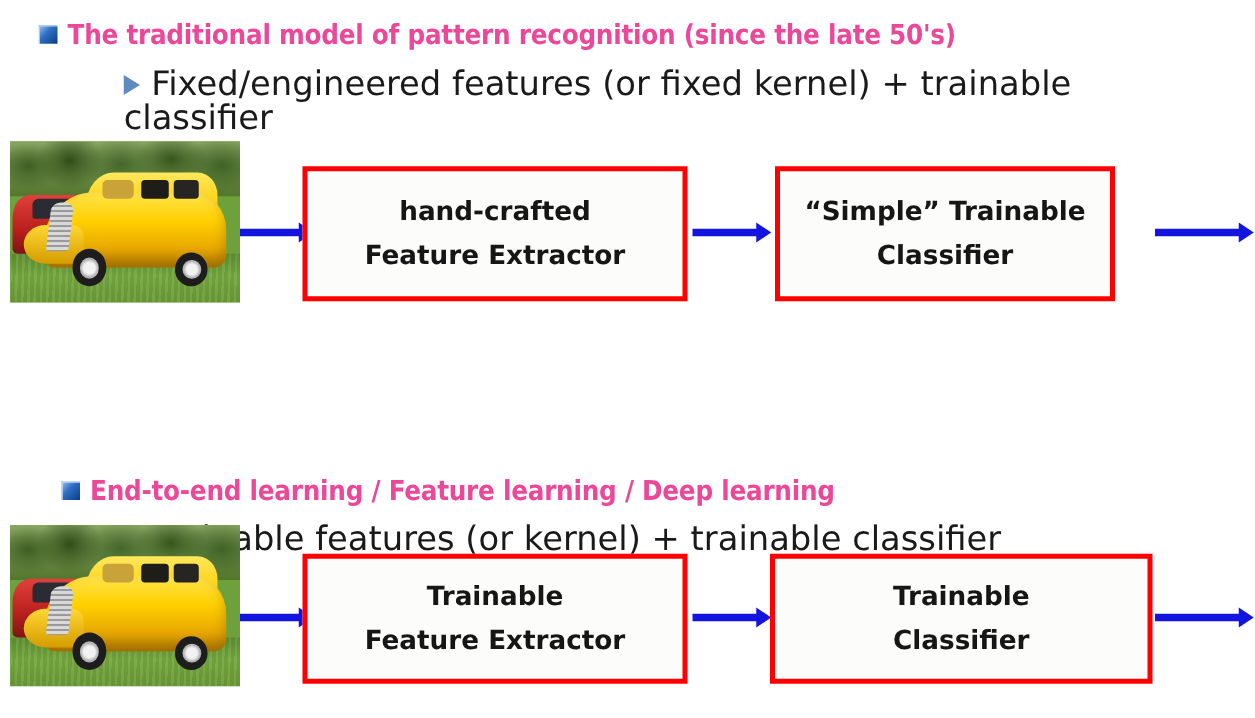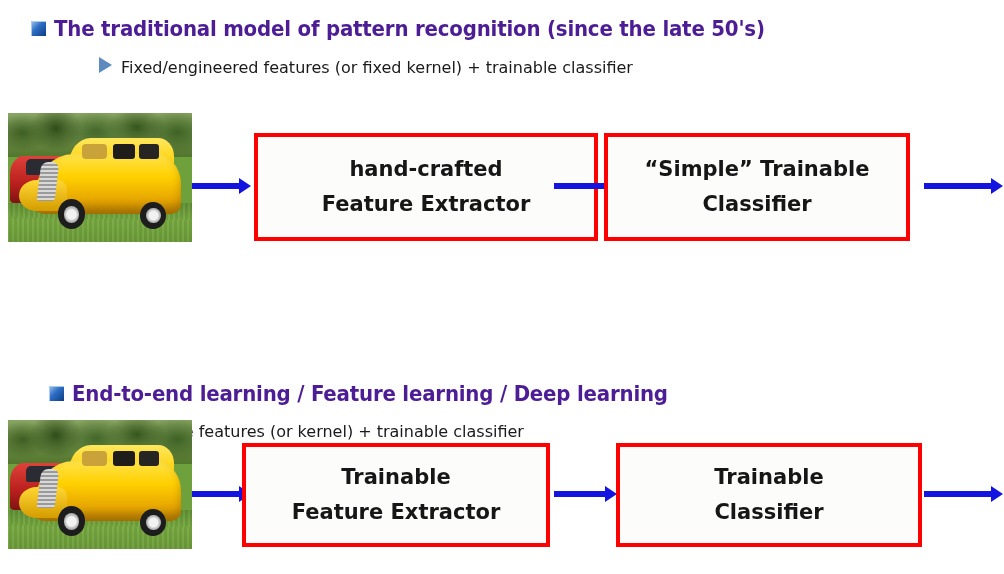--- a/index.html
+++ b/index.html
@@ -56,29 +56,29 @@
   .section {
     position: absolute;
     left: 0;
     width: 1004px;
   }
   .heading {
     position: absolute;
     left: 31px;
     font-size: 22px;
     font-weight: bold;
-    color: #4c1d95;
+    color: #ec4899;
     white-space: nowrap;
     font-stretch: condensed;
     letter-spacing: -0.2px;
   }
   .subbullet {
     position: absolute;
     left: 99px;
-    font-size: 16px;
+    font-size: 27px;
     color: #1a1a1a;
     font-weight: normal;
     line-height: 27px;
     width: 800px;
   }
   .subbullet .txt { display: inline; }
 
   
   .car-photo {
     position: absolute;
@@ -224,28 +224,28 @@
       <div class="win2"></div>
       <div class="win3"></div>
     <div class="fender"></div>
     <div class="grille"></div>
     <div class="wheelF"></div>
       <div class="wheelR"></div>
   </div>
 
   <div class="arrow" style="left:192px; top:183px; width:48px;"></div>
 
-  <div class="flow-box" style="left:254px; top:133px; width:344px; height:108px;">
+  <div class="flow-box" style="left:242px; top:133px; width:308px; height:108px;">
     <div class="l1">hand-crafted</div>
     <div class="l2">Feature Extractor</div>
   </div>
 
   <div class="arrow" style="left:554px; top:183px; width:52px;"></div>
 
-  <div class="flow-box" style="left:604px; top:133px; width:306px; height:108px;">
+  <div class="flow-box" style="left:620px; top:133px; width:272px; height:108px;">
     <div class="l1">“Simple” Trainable</div>
     <div class="l2">Classifier</div>
   </div>
 
   <div class="arrow" style="left:924px; top:183px; width:68px;"></div>
 </div>
 
 <div class="section">
 
   <div class="heading" style="top:381px;padding-left:18px;">

